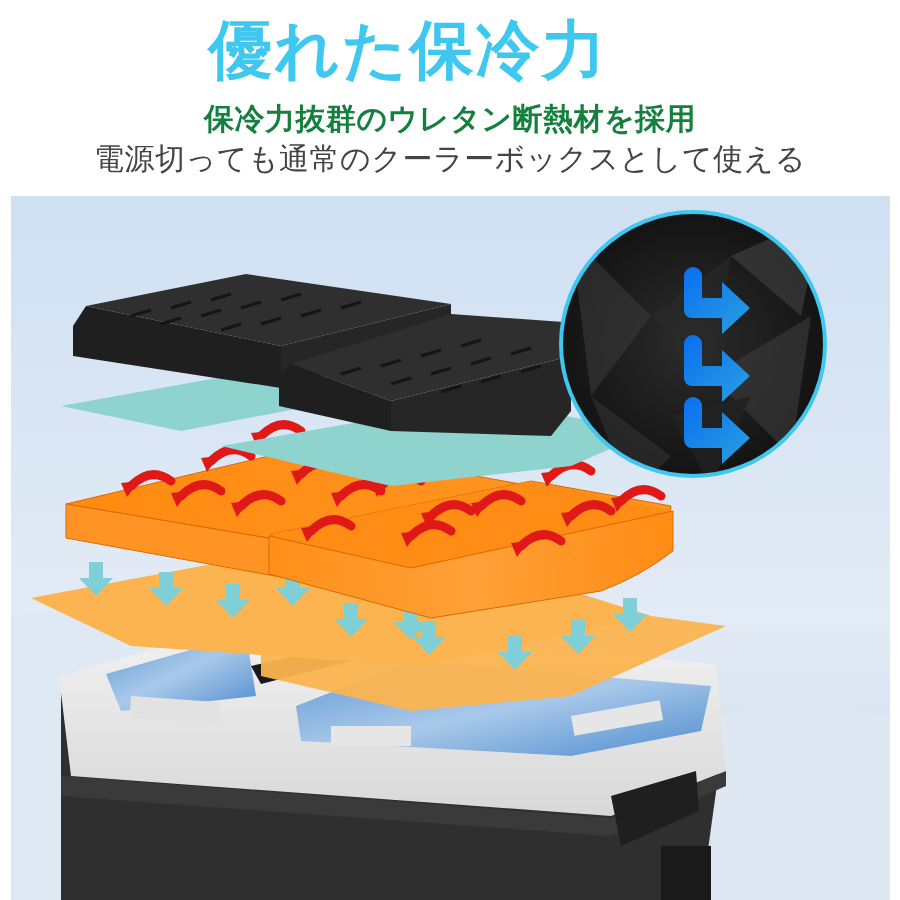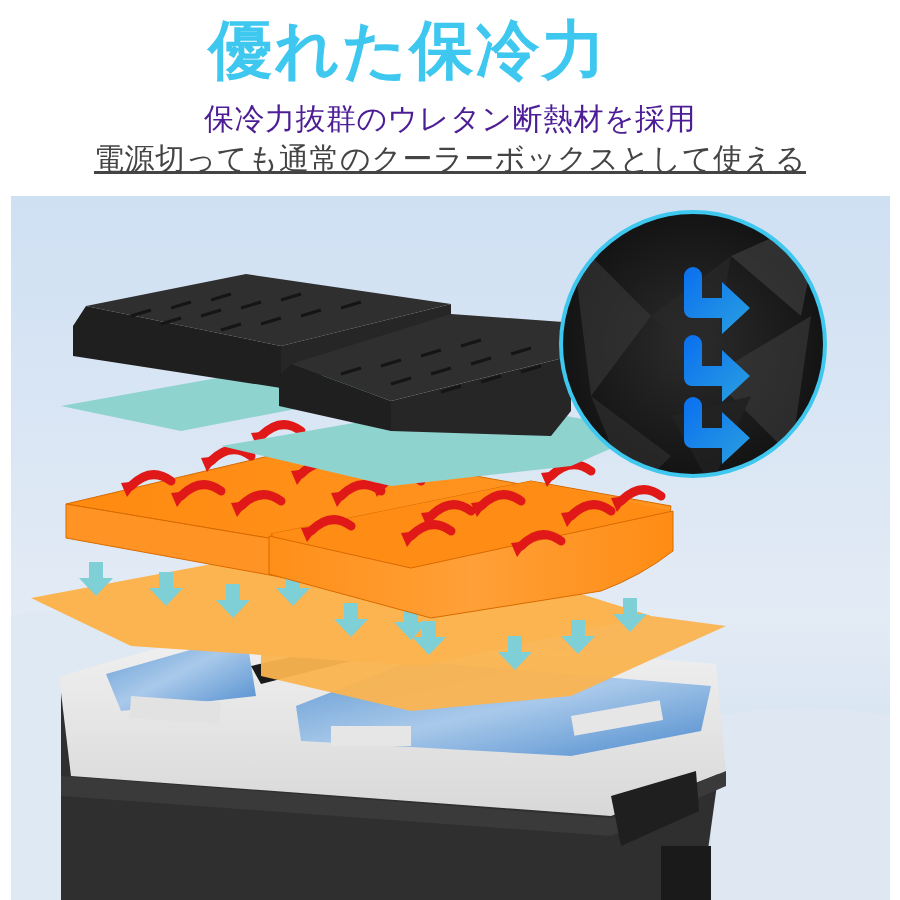--- a/index.html
+++ b/index.html
@@ -21,22 +21,22 @@
   .scene {
     position: absolute; left: 11px; top: 196px; width: 879px; height: 704px;
     overflow: hidden;
   }
   .scene svg { position: absolute; left: 0; top: 0; }
 </style>
 </head>
 <body>
 
 <div class="headline" style="color:#3ec7ef;">優れた保冷力</div>
-<div class="sub sub1" style="color:#4c1d95;">保冷力抜群のウレタン断熱材を採用</div>
-<div class="sub sub2" style="color:#444444;text-decoration:underline;">電源切っても通常のクーラーボックスとして使える</div>
+<div class="sub sub1" style="color:#15803d;font-weight:bold;">保冷力抜群のウレタン断熱材を採用</div>
+<div class="sub sub2" style="color:#444444;">電源切っても通常のクーラーボックスとして使える</div>
 
 <div class="scene">
   <svg width="879" height="704" viewBox="0 0 879 704" xmlns="http://www.w3.org/2000/svg">
     <defs>
       <linearGradient id="sky" x1="0" y1="0" x2="0" y2="1">
         <stop offset="0" stop-color="#cfe0f3"></stop>
         <stop offset="0.6" stop-color="#e3ebf5"></stop>
         <stop offset="1" stop-color="#c9dbee"></stop>
       </linearGradient>
       <linearGradient id="foamTop" x1="0" y1="0" x2="1" y2="0">

